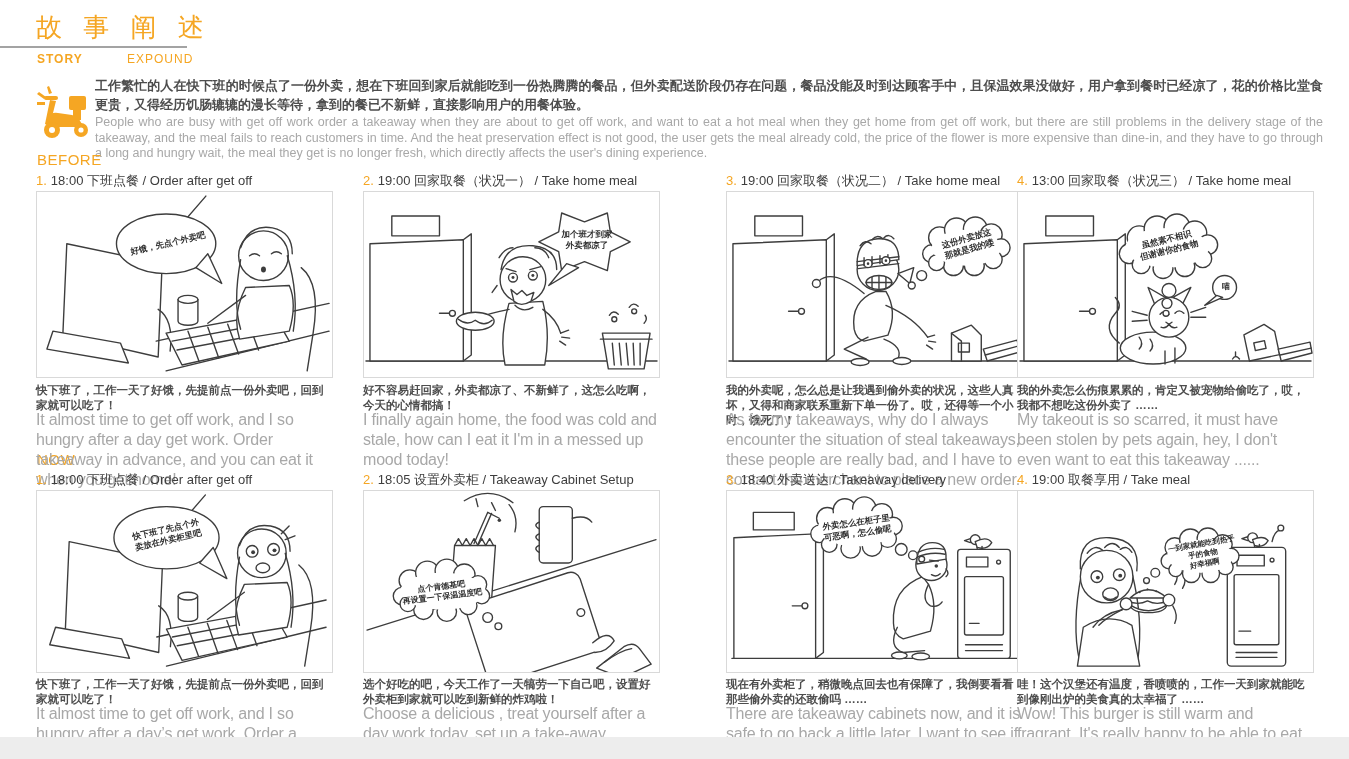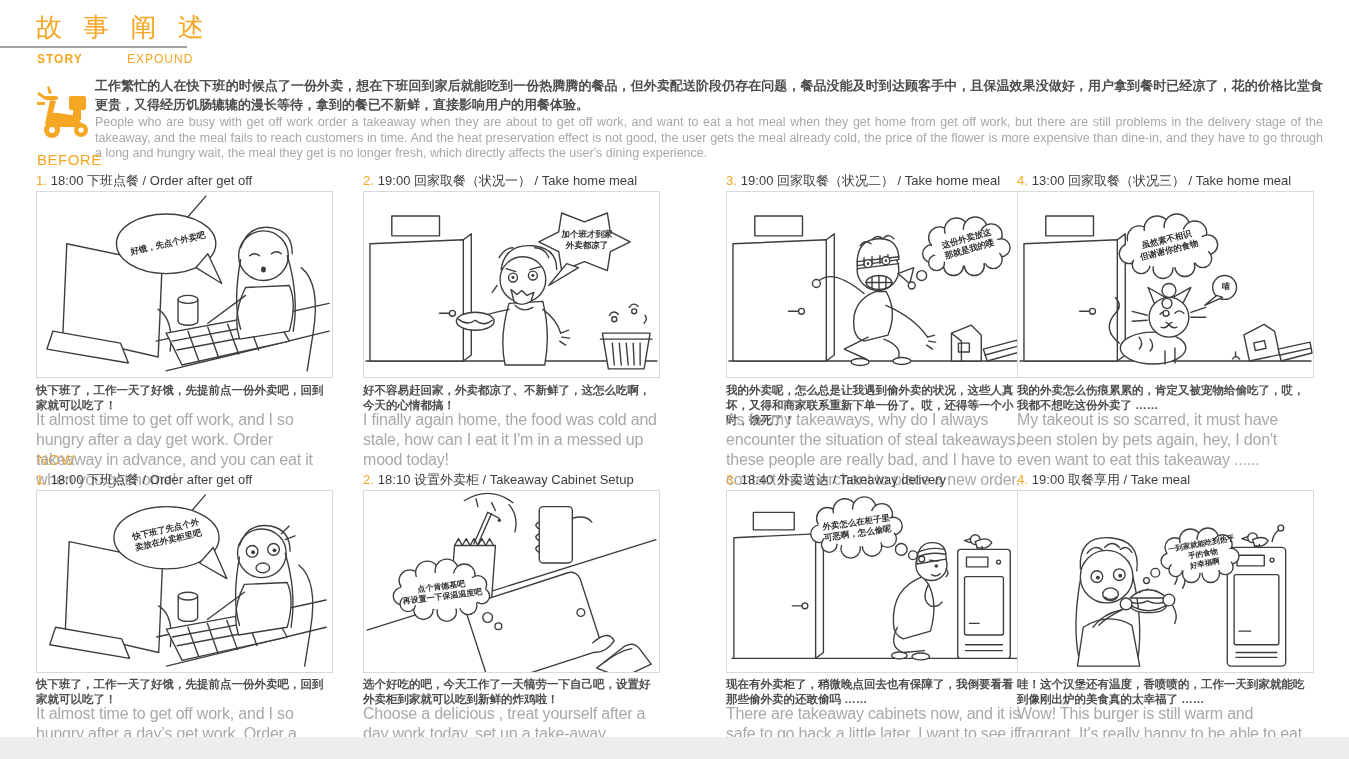--- a/index.html
+++ b/index.html
@@ -349,21 +349,21 @@
         <polygon class="fw" points="164,74 192,90 178,58"></polygon>
       </g>
     </svg>
     <div class="bubble" style="left:80px;top:33px;width:100px;transform:rotate(-13deg)">快下班了先点个外
 卖放在外卖柜里吧</div>
   </div>
   <div class="abs cap-cn panel-w col1 r2c">快下班了，工作一天了好饿，先提前点一份外卖吧，回到家就可以吃了！</div>
   <div class="abs cap-en panel-w col1 r2e">It almost time to get off work, and I so hungry after a day’s get work. Order a takeaway in advance, and you can eat it when you get home!</div>
 
   <div class="abs panel-title col2 r2t">
-    <span class="pnum">2.</span><span>18:10 设置外卖柜 / Takeaway Cabinet Setup</span>
+    <span class="pnum">2.</span><span>18:05 设置外卖柜 / Takeaway Cabinet Setup</span>
   </div>
 
   <div class="abs illus panel-w col2 r2i">
     <svg viewBox="0 0 297 186">
       <g class="sk">
         <line x1="0" y1="143" x2="297" y2="50"></line>
         <path d="M100 10 q26 -16 50 2"></path>
         <path d="M146 14 q10 12 6 28"></path>
         <circle class="fd" cx="136" cy="30" r="1.8"></circle>
         <path d="M128 12 l4 8 M112 8 l2 8"></path>

